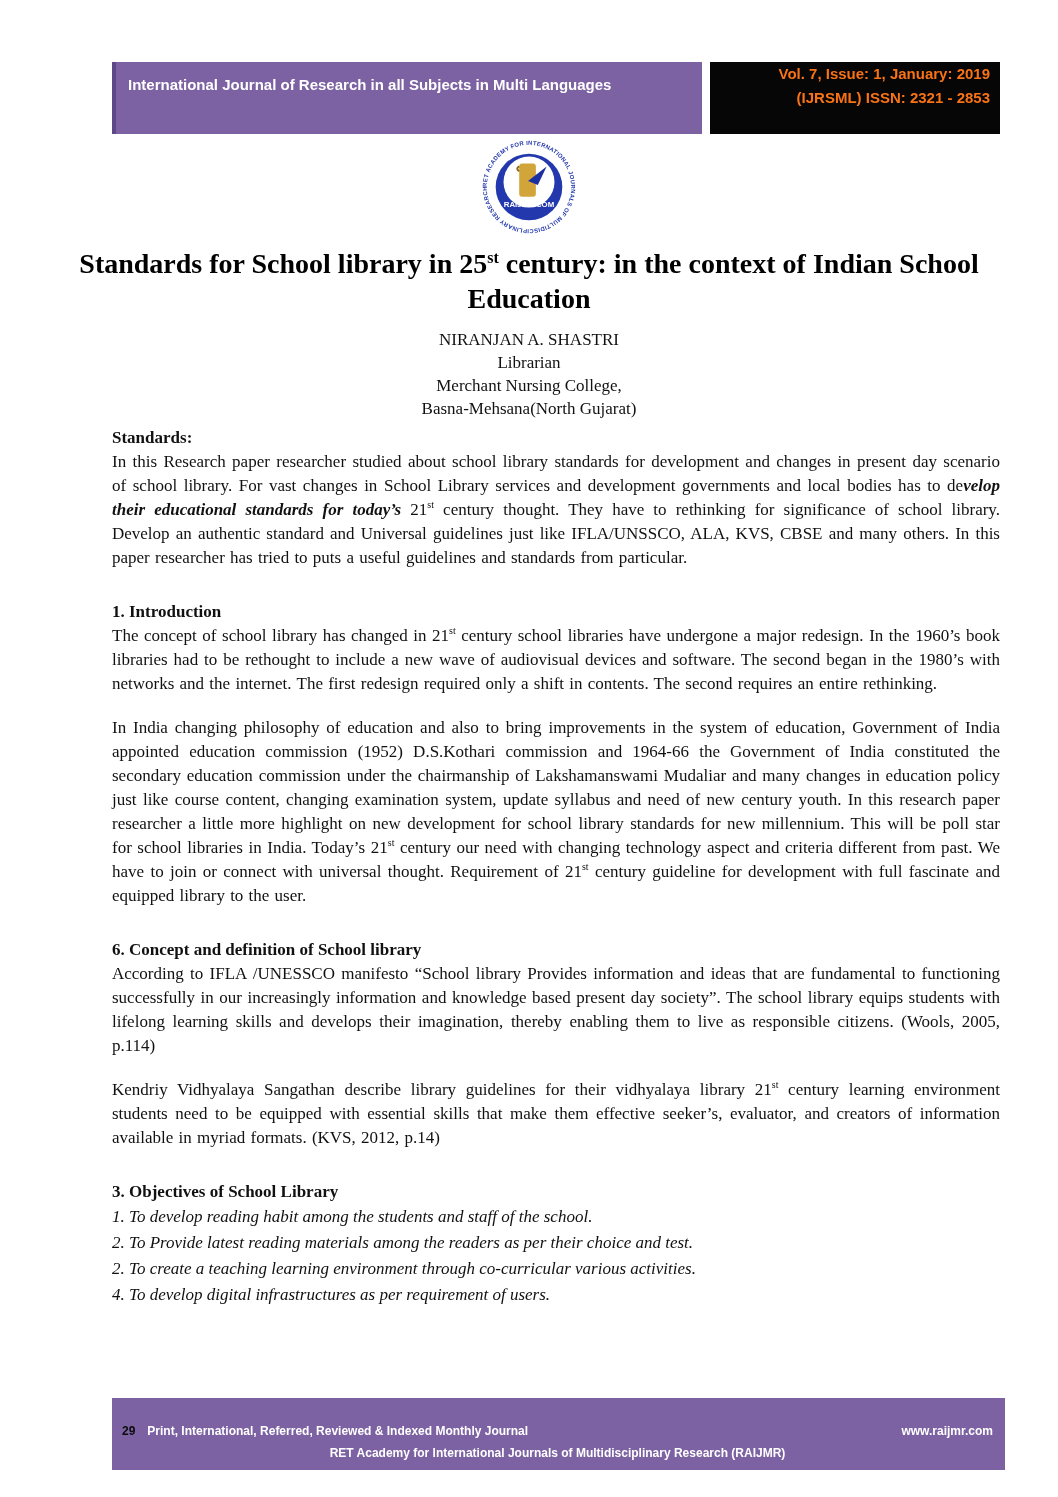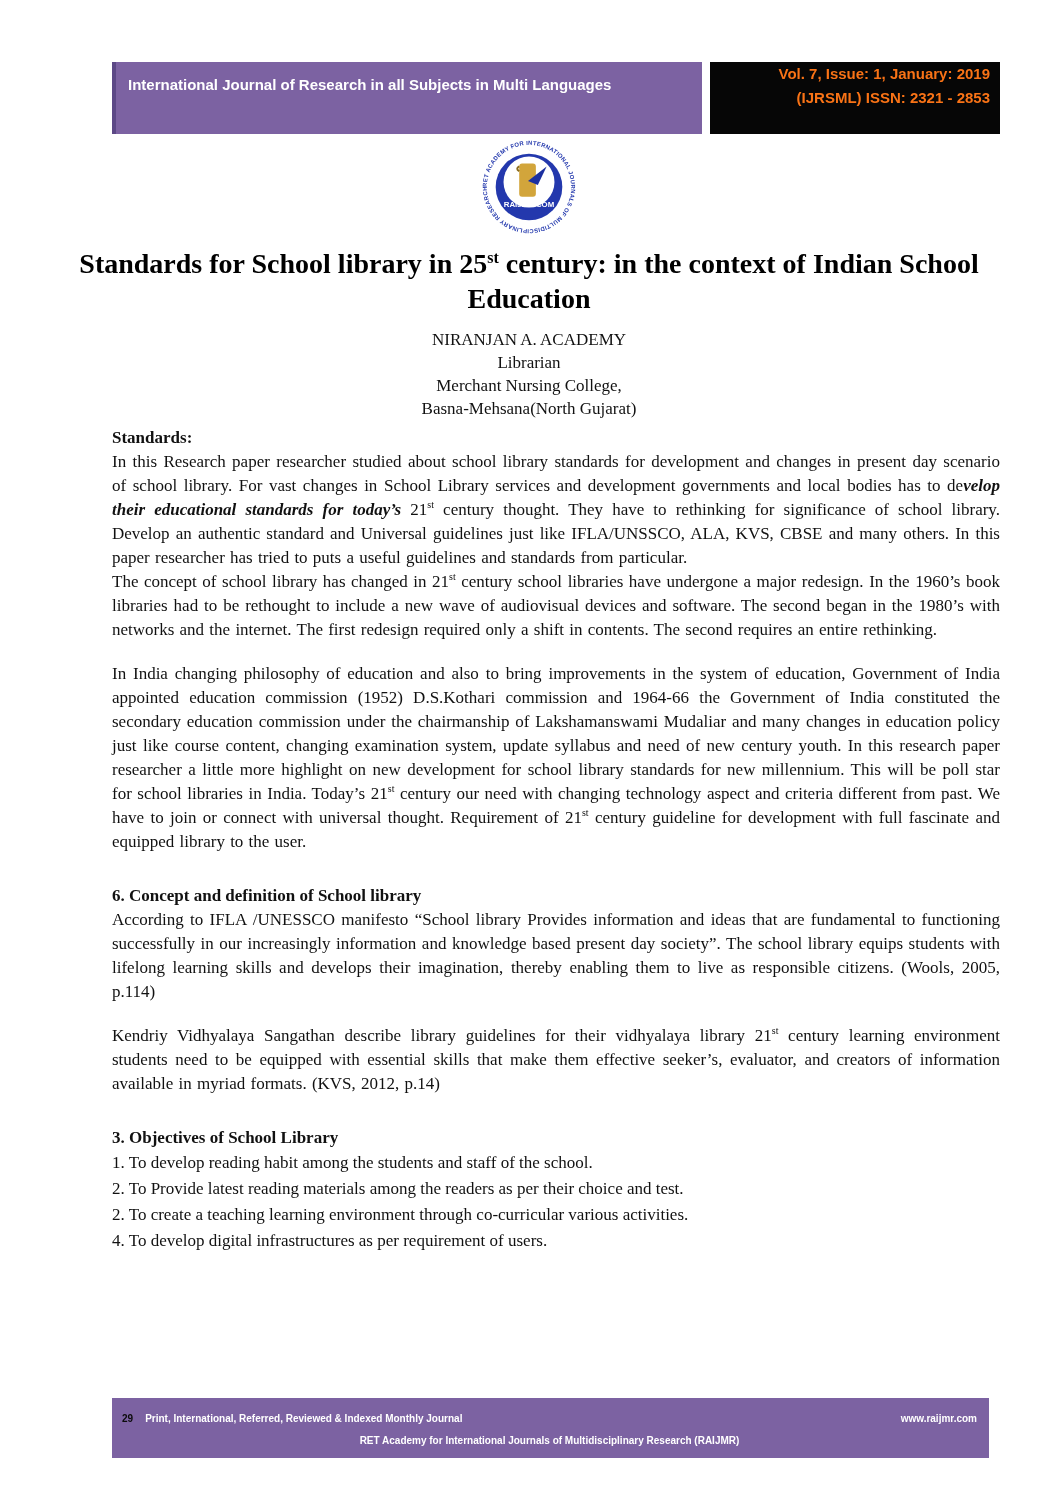--- a/index.html
+++ b/index.html
@@ -57,30 +57,30 @@
   .sec-heading { font-weight:bold; font-size:17px; line-height:24px; margin-top:30px; }
   .first-heading { margin-top:6px; }
   .body-p {
     font-size:17px; line-height:24px;
     text-align:justify;
     word-spacing:1px;
   }
   .para-gap { margin-top:20px; }
   .body-p sup, .obj-item sup { font-size:10px; vertical-align:super; line-height:0; }
   .ital { font-style:italic; font-weight:600; }
-  .obj-item { font-size:17px; line-height:26px; }
+  .obj-item { font-size:17px; line-height:26px;font-style:italic; }
 
   
   .footer {
-    position:absolute; left:112px; right:69px; top:1398px;
+    position:absolute; left:112px; right:53px; top:1398px;
     background:#7C62A2;
     color:#fff;
     font-family:"Liberation Sans", sans-serif;
-    font-weight:bold; font-size:10px; line-height:22px;
-    padding:10px 12px 6px 10px;
+    font-weight:bold; font-size:12px; line-height:22px;
+    padding:22px 12px 6px 10px;
   }
   .footer-row1 { display:flex; justify-content:space-between; align-items:baseline; }
   .footer-left { display:flex; gap:12px; align-items:baseline; }
   .pageno { color:#0b0b0b; }
   .footer-row2 { text-align:center; }
 </style>
 </head>
 <body>
 
 <div class="page">
@@ -111,31 +111,32 @@
       <rect x="40" y="26" width="17" height="34" rx="3" fill="#D2A53B"></rect>
       <path d="M49 44 L68 29 L59 48 Z" fill="#1B2FA0"></path>
       <path d="M40 29 q -4 2 0 5" stroke="#8a6b1d" stroke-width="2" fill="none"></path>
       <text x="50" y="70" text-anchor="middle" font-size="8" font-family="Liberation Sans, sans-serif" font-weight="bold" fill="#ffffff">RAIJMR.COM</text>
     </svg>
   </div>
 
   <h1 class="title"><span>Standards for School library in 25</span><sup>st</sup><span> century: in the context of Indian School Education</span></h1>
 
   <div class="author">
-    <div>NIRANJAN A. ACADEMY</div>
+    <div>NIRANJAN A. SHASTRI</div>
     <div>Librarian</div>
     <div>Merchant Nursing College,</div>
     <div>Basna-Mehsana(North Gujarat)</div>
   </div>
 
   <div class="content">
 
     <div class="sec-heading first-heading">Standards:</div>
     <p class="body-p"><span>In this Research paper researcher studied about school library standards for development and changes in present day scenario of school library. For vast changes in School Library services and development   governments and local bodies has to de</span><span class="ital">velop their educational standards for today’s</span><span> 21</span><sup>st</sup><span> century thought. They have to rethinking for significance of school library. Develop an authentic standard and Universal guidelines just like IFLA/UNSSCO, ALA, KVS, CBSE and many others. In this paper researcher has tried to puts a useful guidelines and standards from particular.</span></p>
 
+    <div class="sec-heading">1. Introduction</div>
     <p class="body-p"><span>The concept of school library has changed in 21</span><sup>st</sup><span> century school libraries have undergone a major redesign. In the 1960’s book libraries had to be rethought to include a new wave of audiovisual devices and software. The second began in the 1980’s with networks and the internet. The first redesign required only a shift in contents. The second requires an entire rethinking.</span></p>
     <p class="body-p para-gap"><span>In India changing philosophy of education and also to bring improvements in the system of education, Government of India appointed education commission (1952) D.S.Kothari commission and 1964-66 the Government of India constituted the secondary education commission under the chairmanship of Lakshamanswami Mudaliar and many changes in education policy just like course content, changing examination system, update syllabus   and need of new century youth. In this research paper researcher a little more highlight on new development for school library standards for new millennium. This will be poll star for school libraries in India. Today’s 21</span><sup>st</sup><span> century our need with changing technology aspect and criteria different from past. We have to join or connect with universal thought. Requirement of 21</span><sup>st</sup><span> century guideline for development with full fascinate and equipped library to the user.</span></p>
 
     <div class="sec-heading">6. Concept and definition of School library</div>
     <p class="body-p">According to IFLA /UNESSCO manifesto “School library Provides information and ideas that are fundamental to functioning successfully in our increasingly information and knowledge based present day society”. The school library equips students with lifelong learning skills and develops their imagination, thereby enabling them to live as responsible citizens. (Wools, 2005, p.114)</p>
     <p class="body-p para-gap"><span>Kendriy Vidhyalaya Sangathan describe library guidelines for their vidhyalaya library 21</span><sup>st</sup><span> century learning environment students need to be equipped with essential skills that make them effective seeker’s, evaluator, and creators of information available in myriad formats.   (KVS, 2012, p.14)</span></p>
 
     <div class="sec-heading">3. Objectives of School Library</div>
     <div class="obj-item">1. To develop reading habit among the students and staff of the school.</div>
     <div class="obj-item">2. To Provide latest reading materials among the readers as per their choice   and test.</div>

